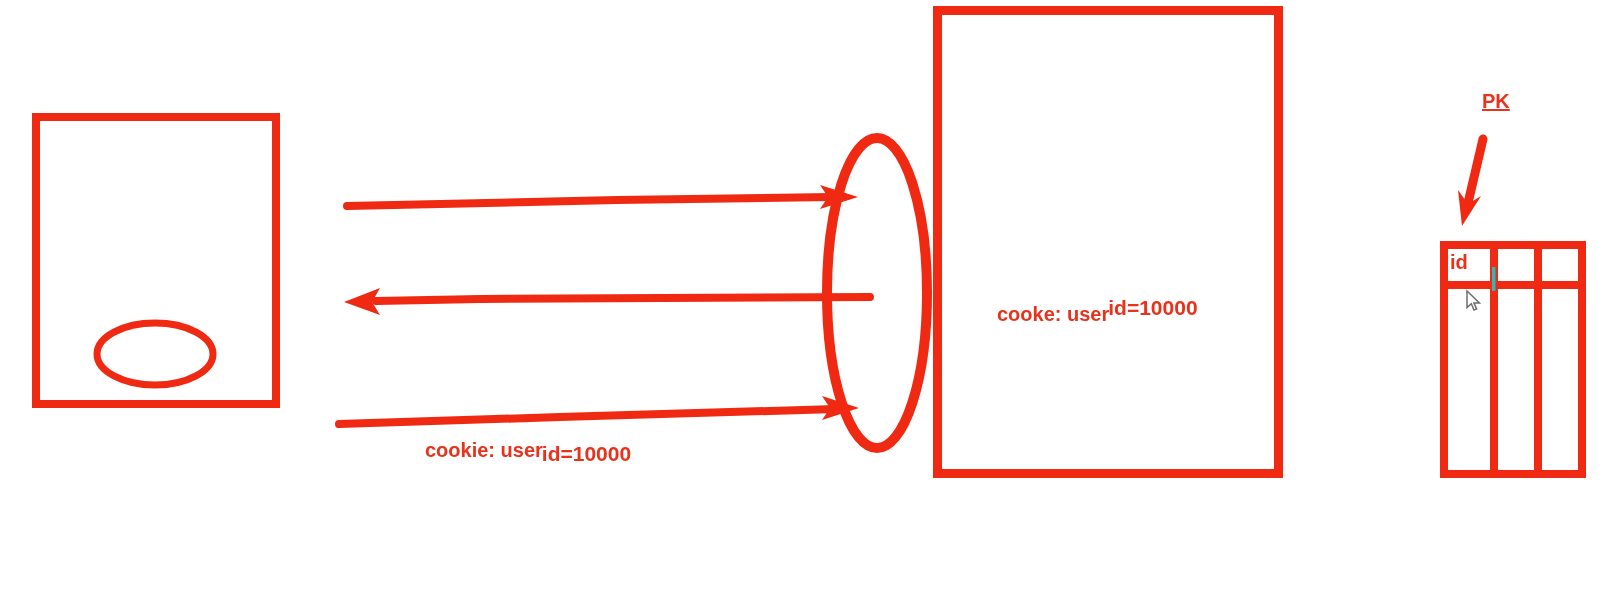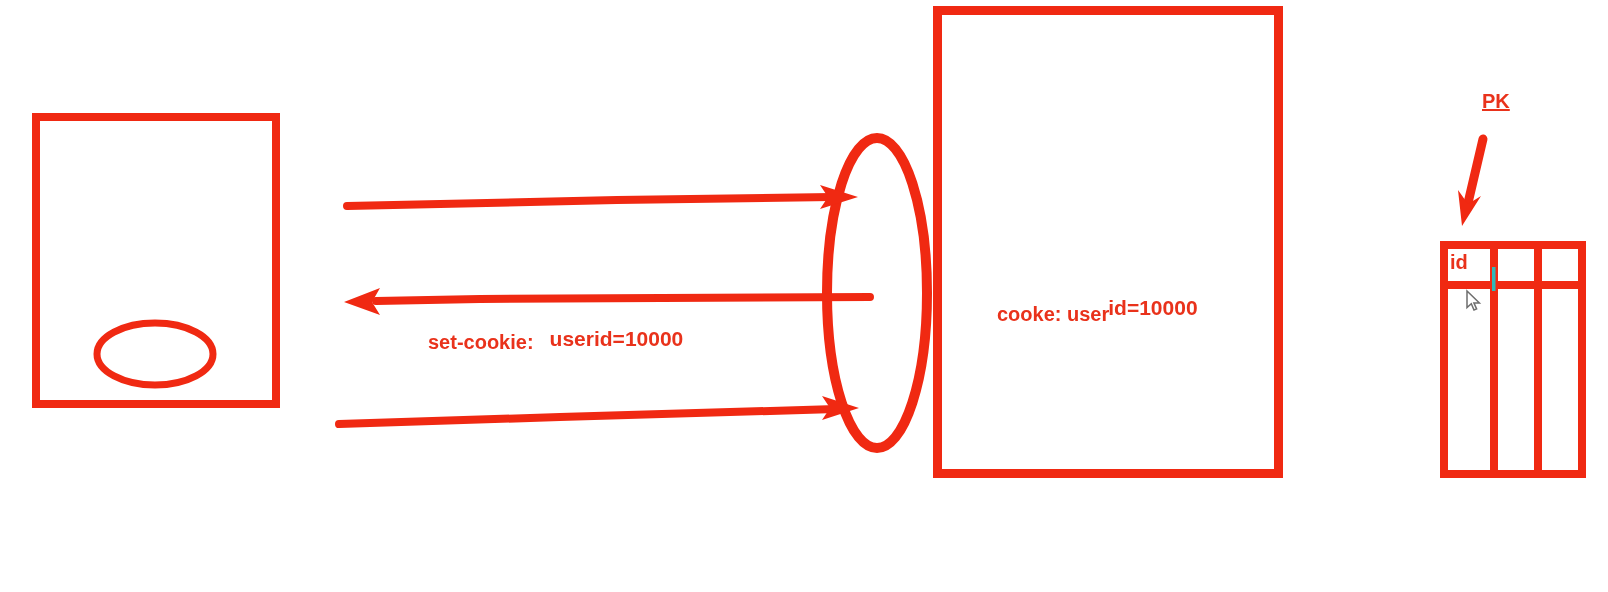--- a/index.html
+++ b/index.html
@@ -108,24 +108,24 @@
       <line class="ink" stroke-width="8" x1="1448" y1="285" x2="1578" y2="285"></line>
     </g>
 
     <rect class="caret-fill" x="1492" y="267" width="3.5" height="24"></rect>
 
     <g transform="translate(1467,291)">
       <polygon class="cursor-shape" points="0,0 0,16.5 4.3,12.8 7,19 9.6,17.9 6.9,11.9 12.4,11.9"></polygon>
     </g>
   </svg>
 
-  <div class="label" style="left:428px; top:330px;">
-    <span class="run">set-cookie:</span><span class="run val-raised">userid=10000</span>
+
+  <div class="label" style="left:425px; top:438px;">
+    <span class="run">cookie: user</span><span class="run val-lowered">id=10000</span>
   </div>
-
 
   <div class="label" style="left:997px; top:302px;text-align:right;">
     <span class="run">cooke: user</span><span class="run val-raised-tight">id=10000</span>
   </div>
 
   <div class="label" style="left:1482px; top:90px;text-decoration:underline;">PK</div>
 
   <div class="label" style="left:1450px; top:251px;">id</div>
 
 </div>

